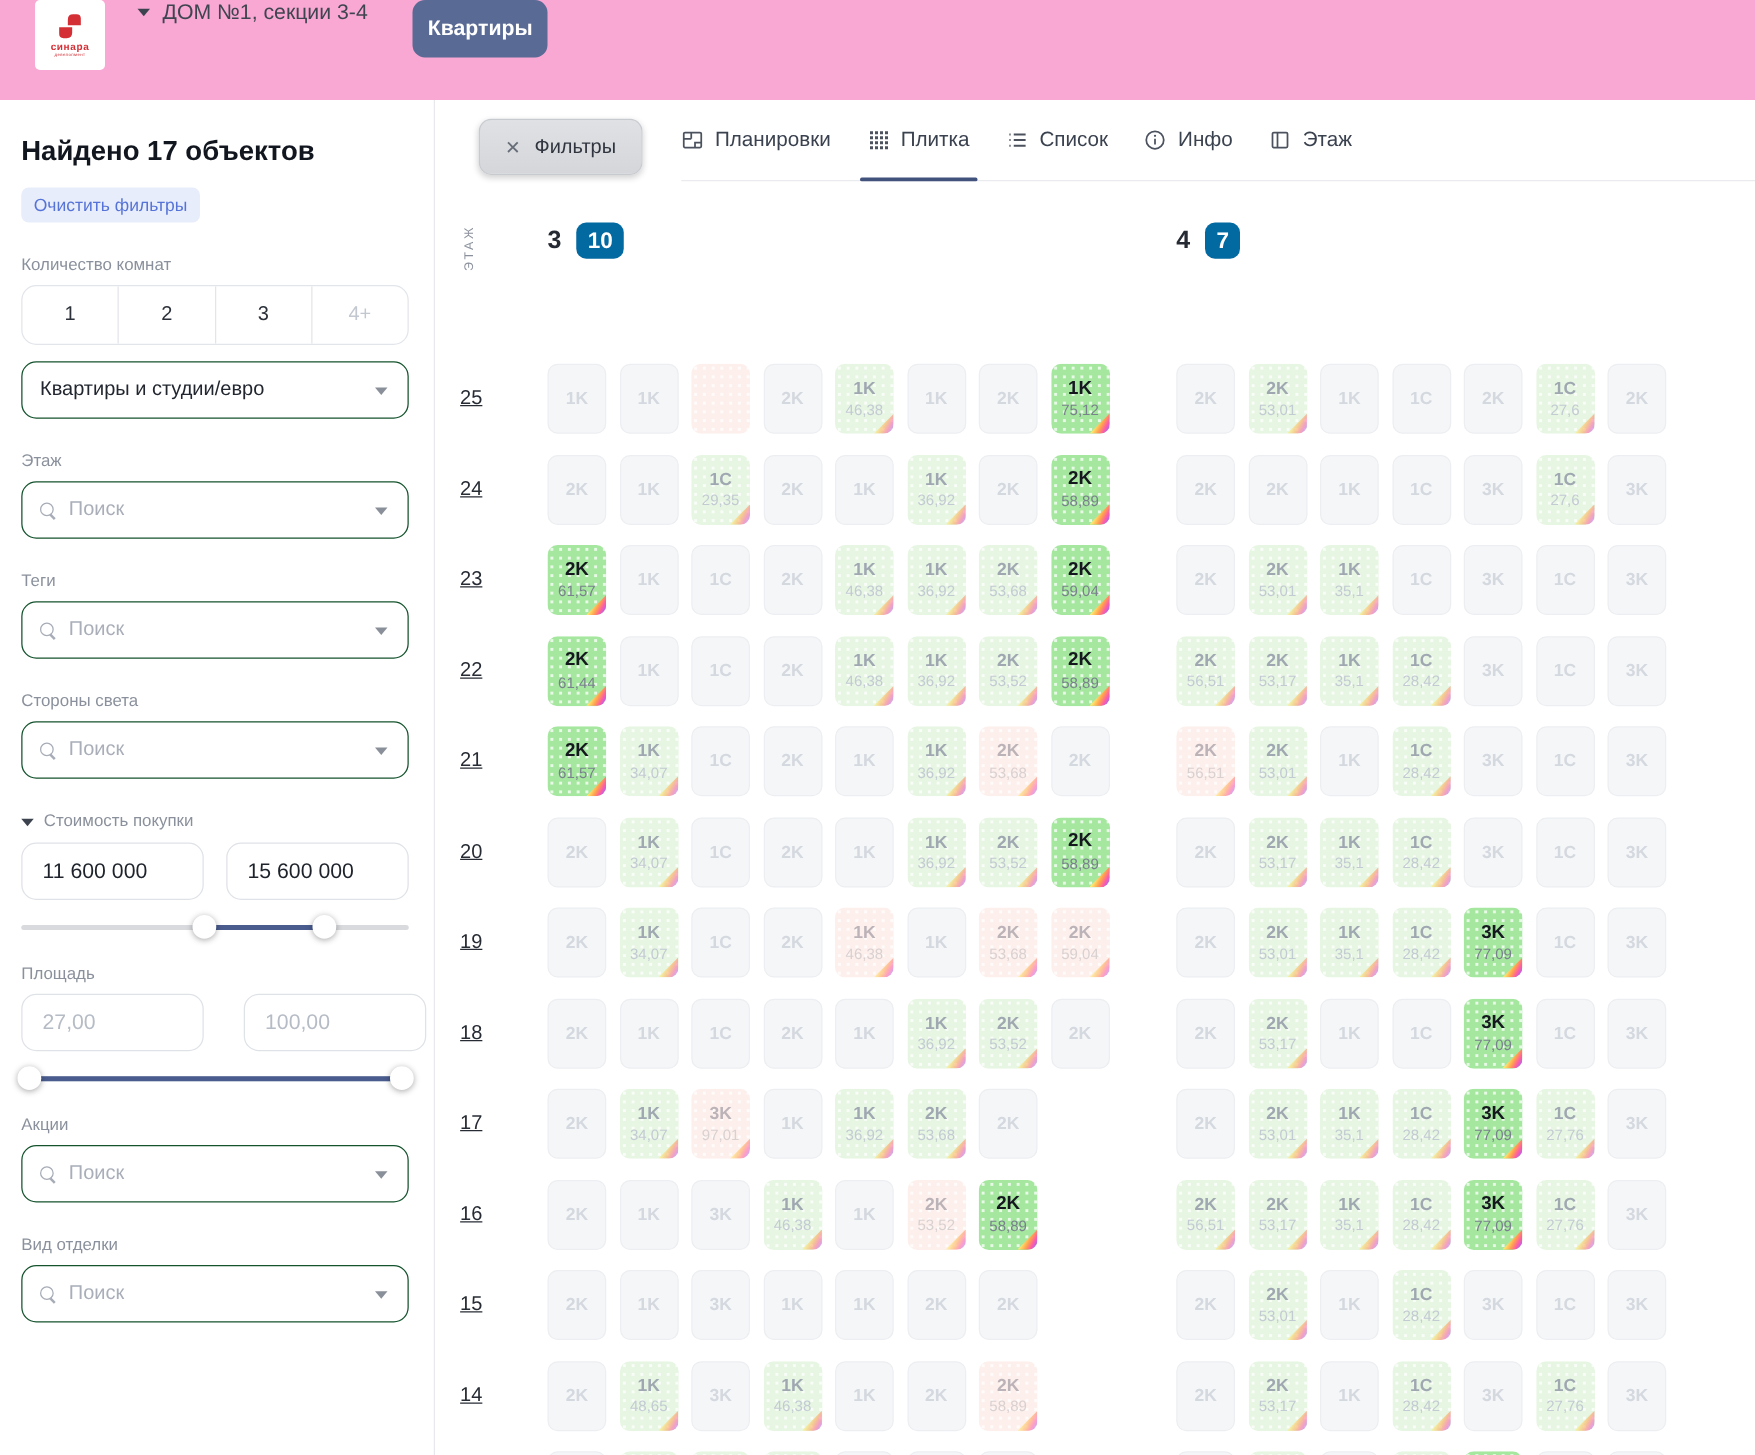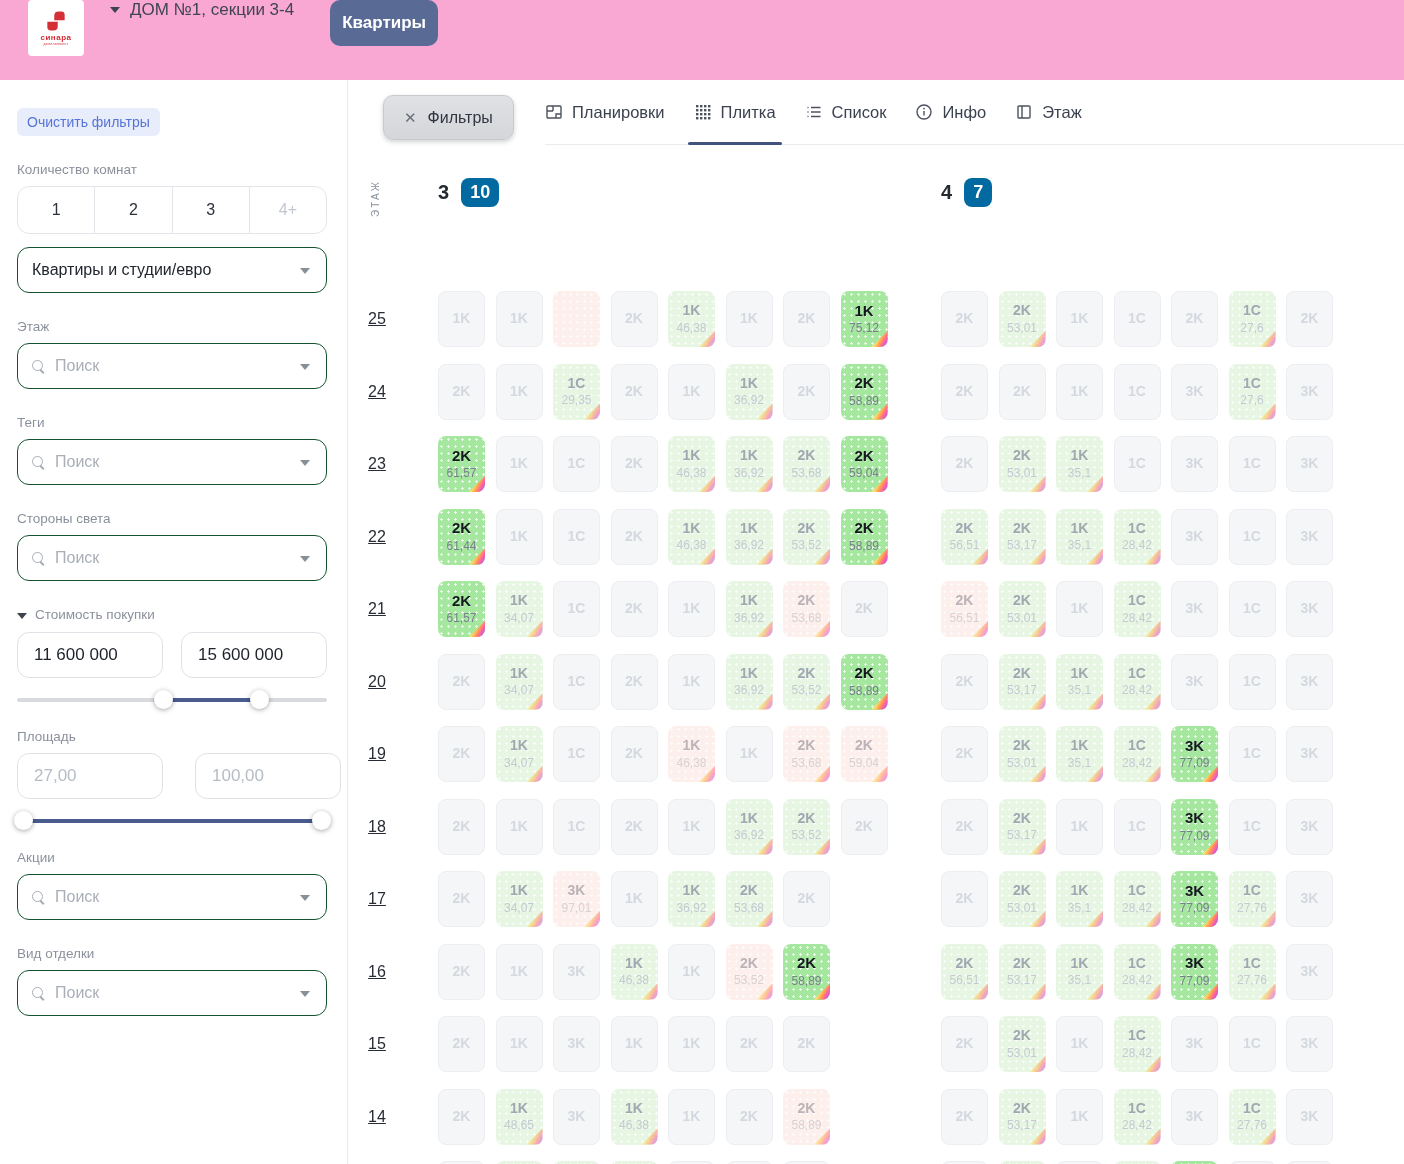--- a/index.html
+++ b/index.html
@@ -122,20 +122,21 @@
     <span class="logo-sub">девелопмент</span>
   </div>
   <div class="project-sel">
     <span class="caret"></span>
     <span class="label">ДОМ №1, секции 3-4</span>
   </div>
   <button class="apts-btn">Квартиры</button>
 </header>
 
 <aside class="sidebar">
+  <h1 class="results">Найдено 17 объектов</h1>
   <span class="chip">Очистить фильтры</span>
 
   <div class="f-label">Количество комнат</div>
   <div class="rooms">
     <span>1</span>
     <span>2</span>
     <span>3</span>
     <span class="muted">4+</span>
   </div>
 

